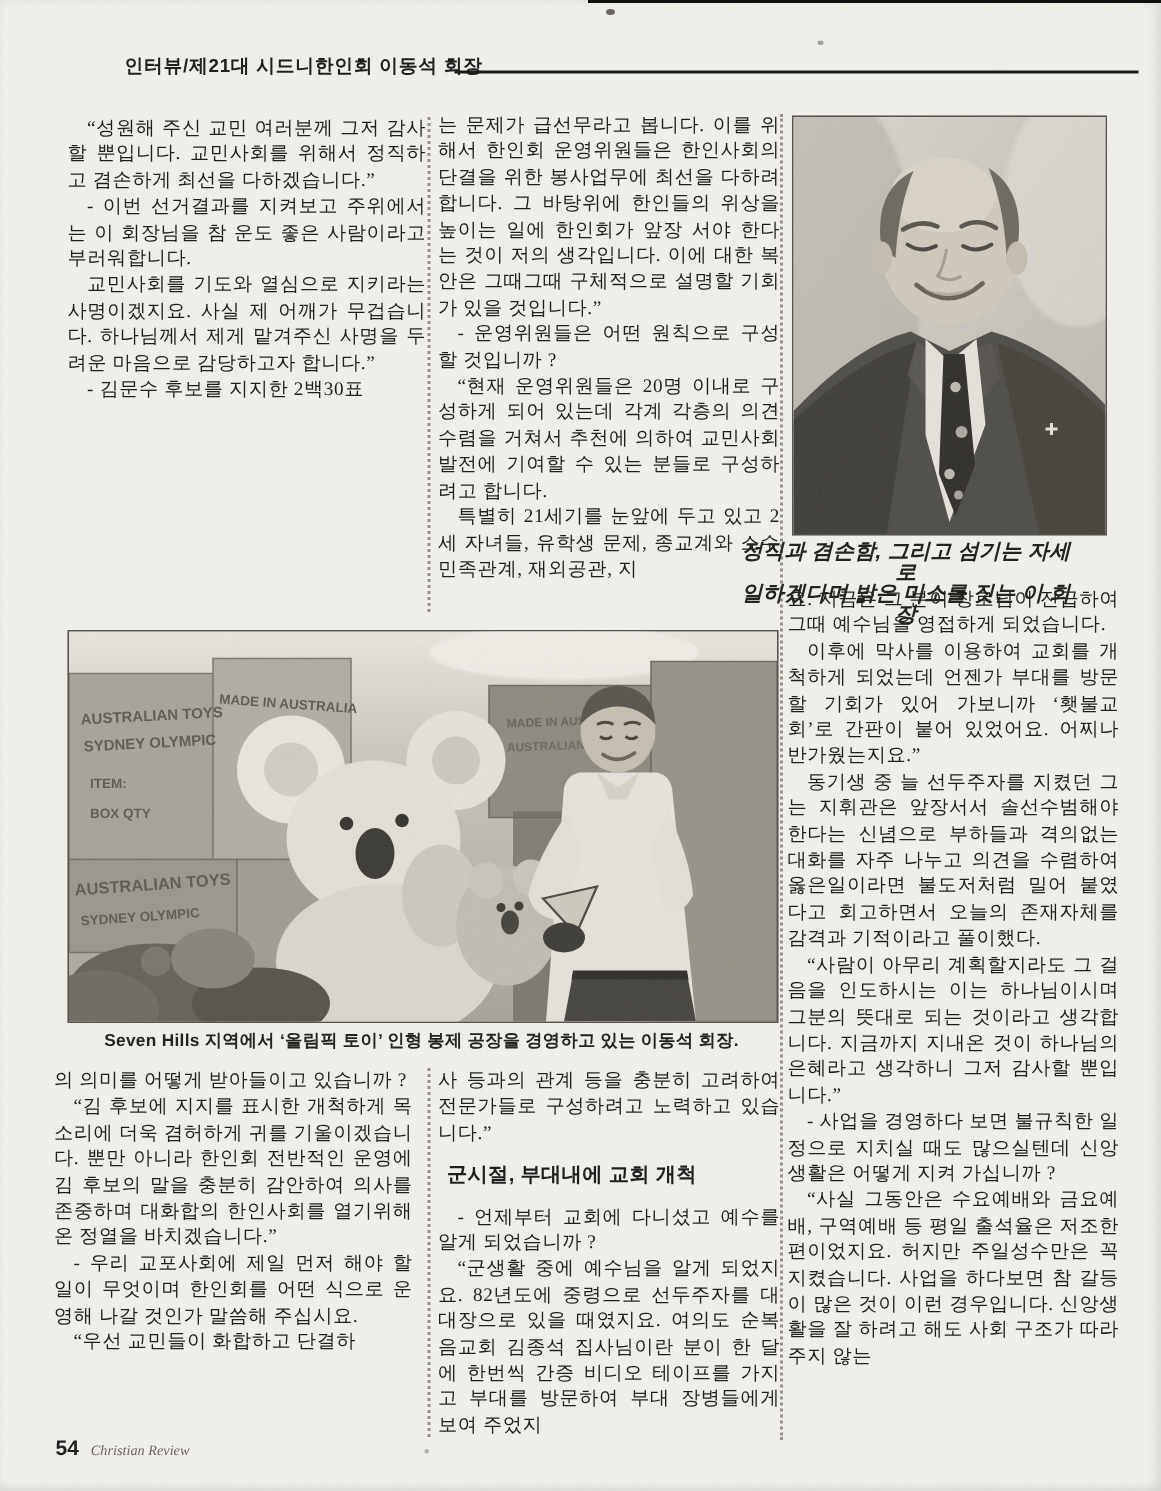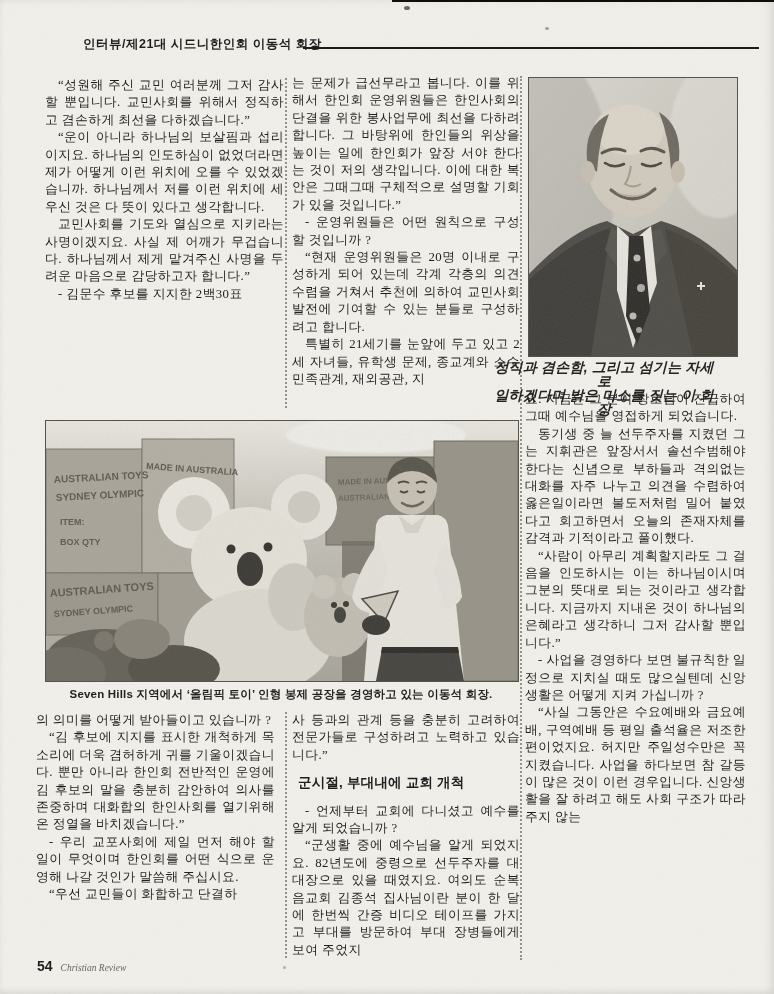--- a/index.html
+++ b/index.html
@@ -71,32 +71,33 @@
   <div class="top-edge"></div>
   <div class="speck s1"></div>
   <div class="speck s2"></div>
   <div class="speck s3"></div>
 
   <div class="header-title">인터뷰/제21대 시드니한인회 이동석 회장</div>
   <div class="header-rule"></div>
 
   <div class="colblock" id="col1top">
       <p>“성원해 주신 교민 여러분께 그저 감사할 뿐입니다. 교민사회를 위해서 정직하고 겸손하게 최선을 다하겠습니다.”</p>
-      <p>“운이 아니라 하나님의 보살핌과 섭리이지요. 하나님의 인도하심이 없었더라면 제가 어떻게 이런 위치에 오를 수 있었겠습니까. 하나님께서 저를 이런 위치에 세우신 것은 다 뜻이 있다고 생각합니다.</p>
+      <p>- 이번 선거결과를 지켜보고 주위에서는 이 회장님을 참 운도 좋은 사람이라고 부러워합니다.</p>
       <p>교민사회를 기도와 열심으로 지키라는 사명이겠지요. 사실 제 어깨가 무겁습니다. 하나님께서 제게 맡겨주신 사명을 두려운 마음으로 감당하고자 합니다.”</p>
       <p>- 김문수 후보를 지지한 2백30표</p>
     </div>
   <div class="colblock" id="col2top">
       <p class="cont">는 문제가 급선무라고 봅니다. 이를 위해서 한인회 운영위원들은 한인사회의 단결을 위한 봉사업무에 최선을 다하려 합니다. 그 바탕위에 한인들의 위상을 높이는 일에 한인회가 앞장 서야 한다는 것이 저의 생각입니다. 이에 대한 복안은 그때그때 구체적으로 설명할 기회가 있을 것입니다.”</p>
       <p>- 운영위원들은 어떤 원칙으로 구성할 것입니까 ?</p>
       <p>“현재 운영위원들은 20명 이내로 구성하게 되어 있는데 각계 각층의 의견수렴을 거쳐서 추천에 의하여 교민사회 발전에 기여할 수 있는 분들로 구성하려고 합니다.</p>
       <p>특별히 21세기를 눈앞에 두고 있고 2세 자녀들, 유학생 문제, 종교계와 소수민족관계, 재외공관, 지</p>
     </div>
   <div class="colblock" id="col3">
       <p class="cont">요. 지금은 그 분이 장로님이 진급하여 그때 예수님을 영접하게 되었습니다.</p>
+      <p>이후에 막사를 이용하여 교회를 개척하게 되었는데 언젠가 부대를 방문할 기회가 있어 가보니까 ‘횃불교회’로 간판이 붙어 있었어요. 어찌나 반가웠는지요.”</p>
       <p>동기생 중 늘 선두주자를 지켰던 그는 지휘관은 앞장서서 솔선수범해야 한다는 신념으로 부하들과 격의없는 대화를 자주 나누고 의견을 수렴하여 옳은일이라면 불도저처럼 밀어 붙였다고 회고하면서 오늘의 존재자체를 감격과 기적이라고 풀이했다.</p>
       <p>“사람이 아무리 계획할지라도 그 걸음을 인도하시는 이는 하나님이시며 그분의 뜻대로 되는 것이라고 생각합니다. 지금까지 지내온 것이 하나님의 은혜라고 생각하니 그저 감사할 뿐입니다.”</p>
       <p>- 사업을 경영하다 보면 불규칙한 일정으로 지치실 때도 많으실텐데 신앙생활은 어떻게 지켜 가십니까 ?</p>
       <p>“사실 그동안은 수요예배와 금요예배, 구역예배 등 평일 출석율은 저조한 편이었지요. 허지만 주일성수만은 꼭 지켰습니다. 사업을 하다보면 참 갈등이 많은 것이 이런 경우입니다. 신앙생활을 잘 하려고 해도 사회 구조가 따라주지 않는</p>
     </div>
   <div class="colblock" id="col1bot">
       <p class="cont">의 의미를 어떻게 받아들이고 있습니까 ?</p>
       <p>“김 후보에 지지를 표시한 개척하게 목소리에 더욱 겸허하게 귀를 기울이겠습니다. 뿐만 아니라 한인회 전반적인 운영에 김 후보의 말을 충분히 감안하여 의사를 존중하며 대화합의 한인사회를 열기위해 온 정열을 바치겠습니다.”</p>
       <p>- 우리 교포사회에 제일 먼저 해야 할 일이 무엇이며 한인회를 어떤 식으로 운영해 나갈 것인가 말씀해 주십시요.</p>
       <p>“우선 교민들이 화합하고 단결하</p>

